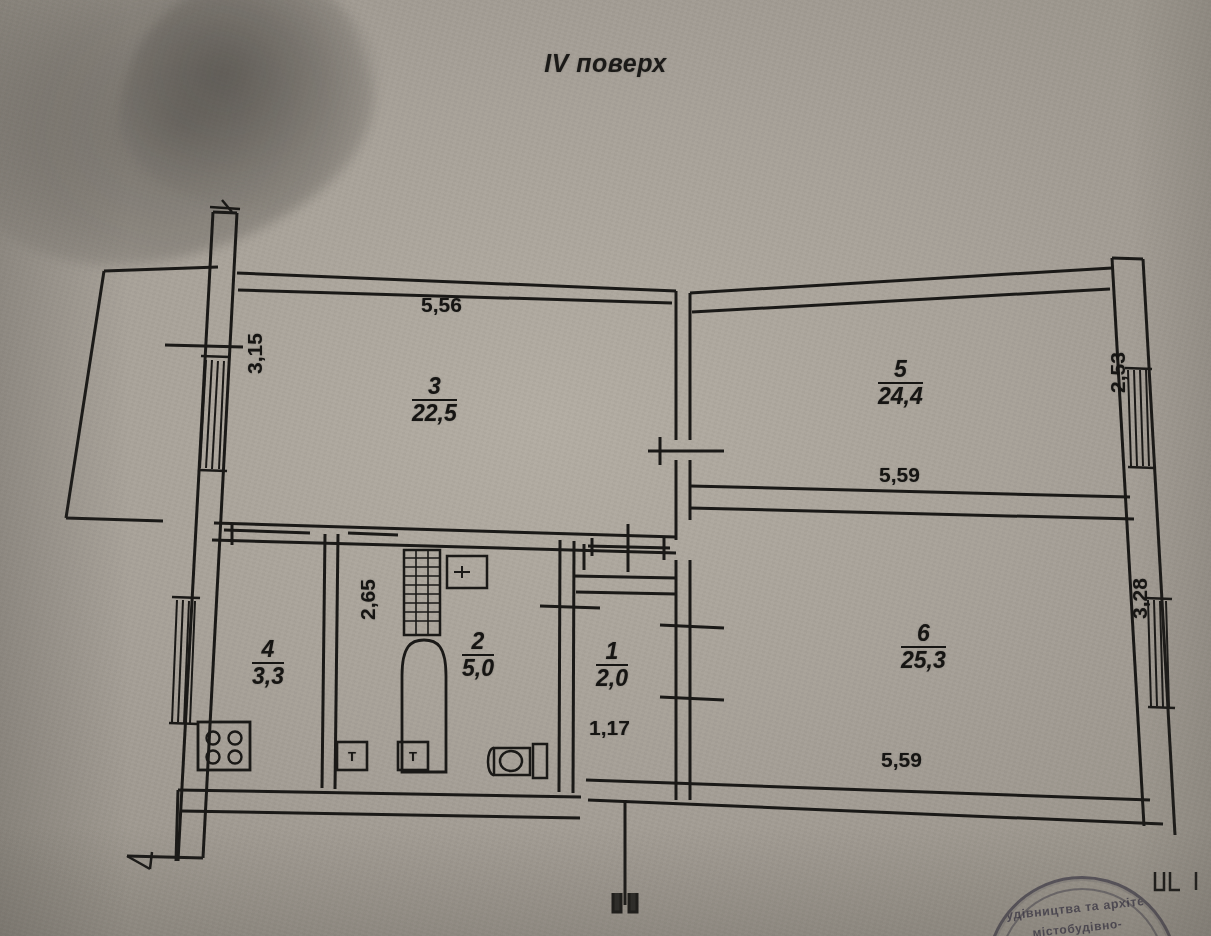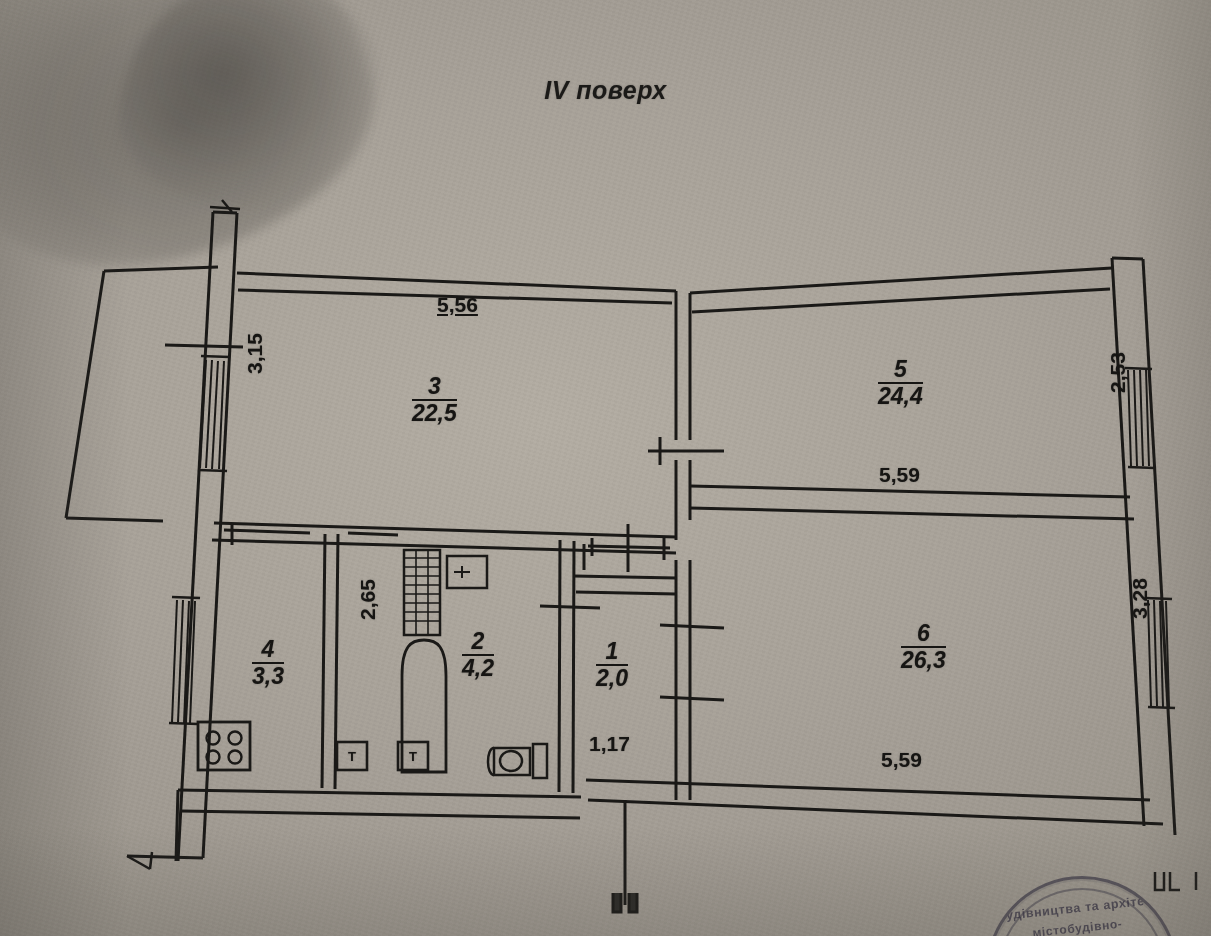--- a/index.html
+++ b/index.html
@@ -58,21 +58,21 @@
   .edge-dark-right {
     position: absolute; right:0; top:0; bottom:0; width:80px;
     background: linear-gradient(to left, rgba(70,67,62,0.16), rgba(0,0,0,0));
     pointer-events: none;
   }
 
   
   #floor-title {
     position: absolute;
     left: 0; right: 0;
-    top: 76px;
+    top: 49px;
     text-align: center;
     font-size: 25px;
     font-weight: 700;
     font-style: italic;
     color: #1b1a18;
     letter-spacing: 0.5px;
     text-shadow: 0 0 2px rgba(0,0,0,0.28);
   }
   #floor-title .nonital { font-style: normal; }
 
@@ -361,64 +361,64 @@
       </g>
 
       <g>
         <path d="M127,856 L150,869" stroke-width="2.5"></path>
         <path d="M150,869 L152,852" stroke-width="2.5"></path>
       </g>
 
     </g>
   </svg>
 
-  <div class="label dim" style="left:437px; top:293px;text-decoration:underline;">5,56</div>
+  <div class="label dim" style="left:421px; top:293px;">5,56</div>
 
   <div class="label dim-v" style="left:243px; top:374px;">3,15</div>
 
   <div class="label dim" style="left:879px; top:463px;">5,59</div>
 
   <div class="label dim-v" style="left:1106px; top:393px;">2,53</div>
 
   <div class="label dim" style="left:881px; top:748px;">5,59</div>
 
   <div class="label dim-v" style="left:1128px; top:619px;">3,28</div>
 
   <div class="label dim-v" style="left:356px; top:620px;">2,65</div>
 
-  <div class="label dim" style="left:589px; top:732px;">1,17</div>
+  <div class="label dim" style="left:589px; top:716px;">1,17</div>
 
   <div class="label roomlab" style="left:596px; top:640px;">
     <span class="num">1</span>
     <span class="area">2,0</span>
   </div>
 
   <div class="label roomlab" style="left:462px; top:630px;">
     <span class="num">2</span>
-    <span class="area">4,2</span>
+    <span class="area">5,0</span>
   </div>
 
   <div class="label roomlab" style="left:412px; top:375px;">
     <span class="num">3</span>
     <span class="area">22,5</span>
   </div>
 
   <div class="label roomlab" style="left:252px; top:638px;">
     <span class="num">4</span>
     <span class="area">3,3</span>
   </div>
 
   <div class="label roomlab" style="left:878px; top:358px;">
     <span class="num">5</span>
     <span class="area">24,4</span>
   </div>
 
   <div class="label roomlab" style="left:901px; top:622px;">
     <span class="num">6</span>
-    <span class="area">26,3</span>
+    <span class="area">25,3</span>
   </div>
 
   <div class="label fixture-t" style="left:348px; top:749px;">T</div>
   <div class="label fixture-t" style="left:409px; top:749px;">T</div>
 
   <div id="stamp">
     <div class="ring2"></div>
     <div class="stamp-t1">удівництва та архіте</div>
     <div class="stamp-t2">містобудівно-</div>
   </div>

